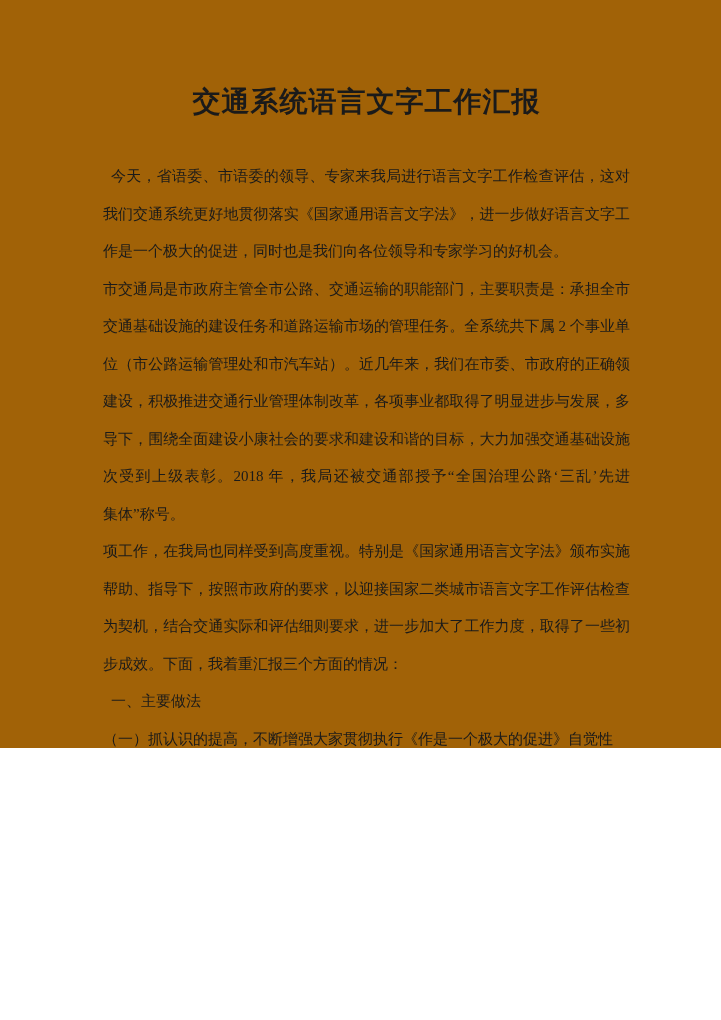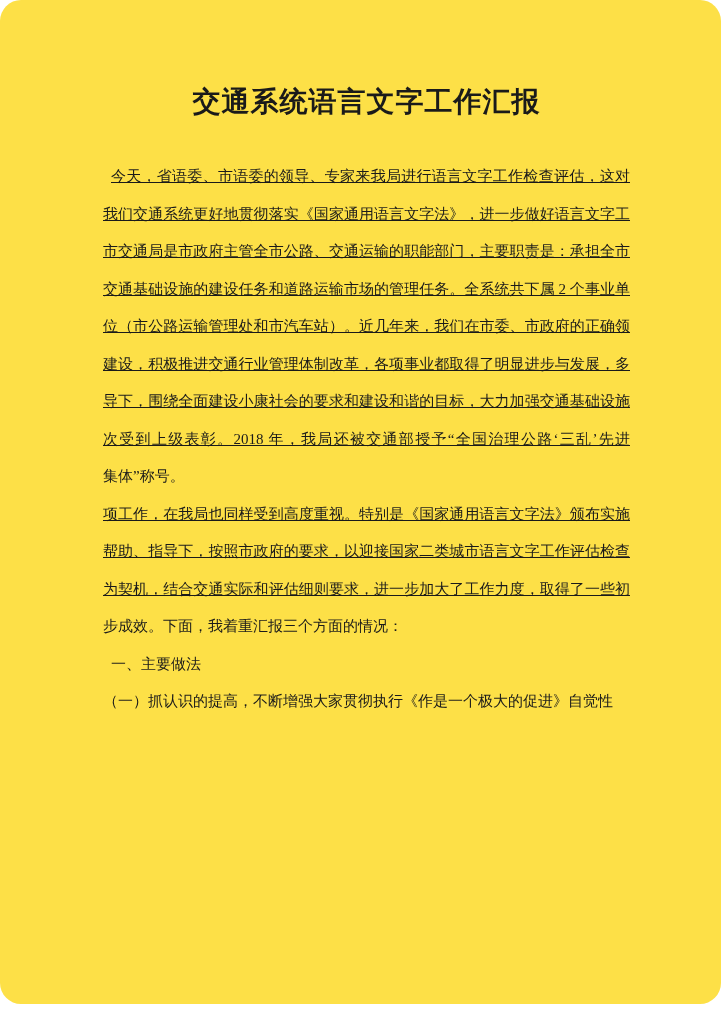--- a/index.html
+++ b/index.html
@@ -10,24 +10,23 @@
   body {
     width: 721px;
     height: 1020px;
     overflow: hidden;
     font-family: "Liberation Serif", "DejaVu Serif", serif;
     color: #1a1a1a;
   }
   .page {
     box-sizing: border-box;
     width: 721px;
-    height: 1004px;
+    height: 748px;
     padding: 80px 91px 0 103px;
-    background: #fde047;
-    border-radius: 21px;
+    background: #a16207;
   }
   .doc-title {
     font-size: 28px;
     font-weight: 700;
     line-height: 44px;
     text-align: center;
     margin: 0 0 34px 0;
     letter-spacing: 1px;
     white-space: nowrap;
   }
@@ -35,34 +34,34 @@
     font-size: 15px;
     line-height: 37.5px;
     height: 37.5px;
     white-space: normal;
     overflow: hidden;
   }
   .line.justify {
     text-align: justify;
     text-align-last: justify;
     text-justify: inter-character;
-    text-decoration: underline;
   }
   .line.indent {
     text-indent: 8px;
   }
 </style>
 </head>
 <body>
 
 <div class="page">
   <h1 class="doc-title">交通系统语言文字工作汇报</h1>
 
   <div class="line justify indent">今天，省语委、市语委的领导、专家来我局进行语言文字工作检查评估，这对</div>
   <div class="line justify">我们交通系统更好地贯彻落实《国家通用语言文字法》，进一步做好语言文字工</div>
+  <div class="line">作是一个极大的促进，同时也是我们向各位领导和专家学习的好机会。</div>
   <div class="line justify">市交通局是市政府主管全市公路、交通运输的职能部门，主要职责是：承担全市</div>
   <div class="line justify">交通基础设施的建设任务和道路运输市场的管理任务。全系统共下属 2 个事业单</div>
   <div class="line justify">位（市公路运输管理处和市汽车站）。近几年来，我们在市委、市政府的正确领</div>
   <div class="line justify">建设，积极推进交通行业管理体制改革，各项事业都取得了明显进步与发展，多</div>
   <div class="line justify">导下，围绕全面建设小康社会的要求和建设和谐的目标，大力加强交通基础设施</div>
   <div class="line justify">次受到上级表彰。2018 年，我局还被交通部授予“全国治理公路‘三乱’先进</div>
   <div class="line">集体”称号。</div>
   <div class="line justify">项工作，在我局也同样受到高度重视。特别是《国家通用语言文字法》颁布实施</div>
   <div class="line justify">帮助、指导下，按照市政府的要求，以迎接国家二类城市语言文字工作评估检查</div>
   <div class="line justify">为契机，结合交通实际和评估细则要求，进一步加大了工作力度，取得了一些初</div>

